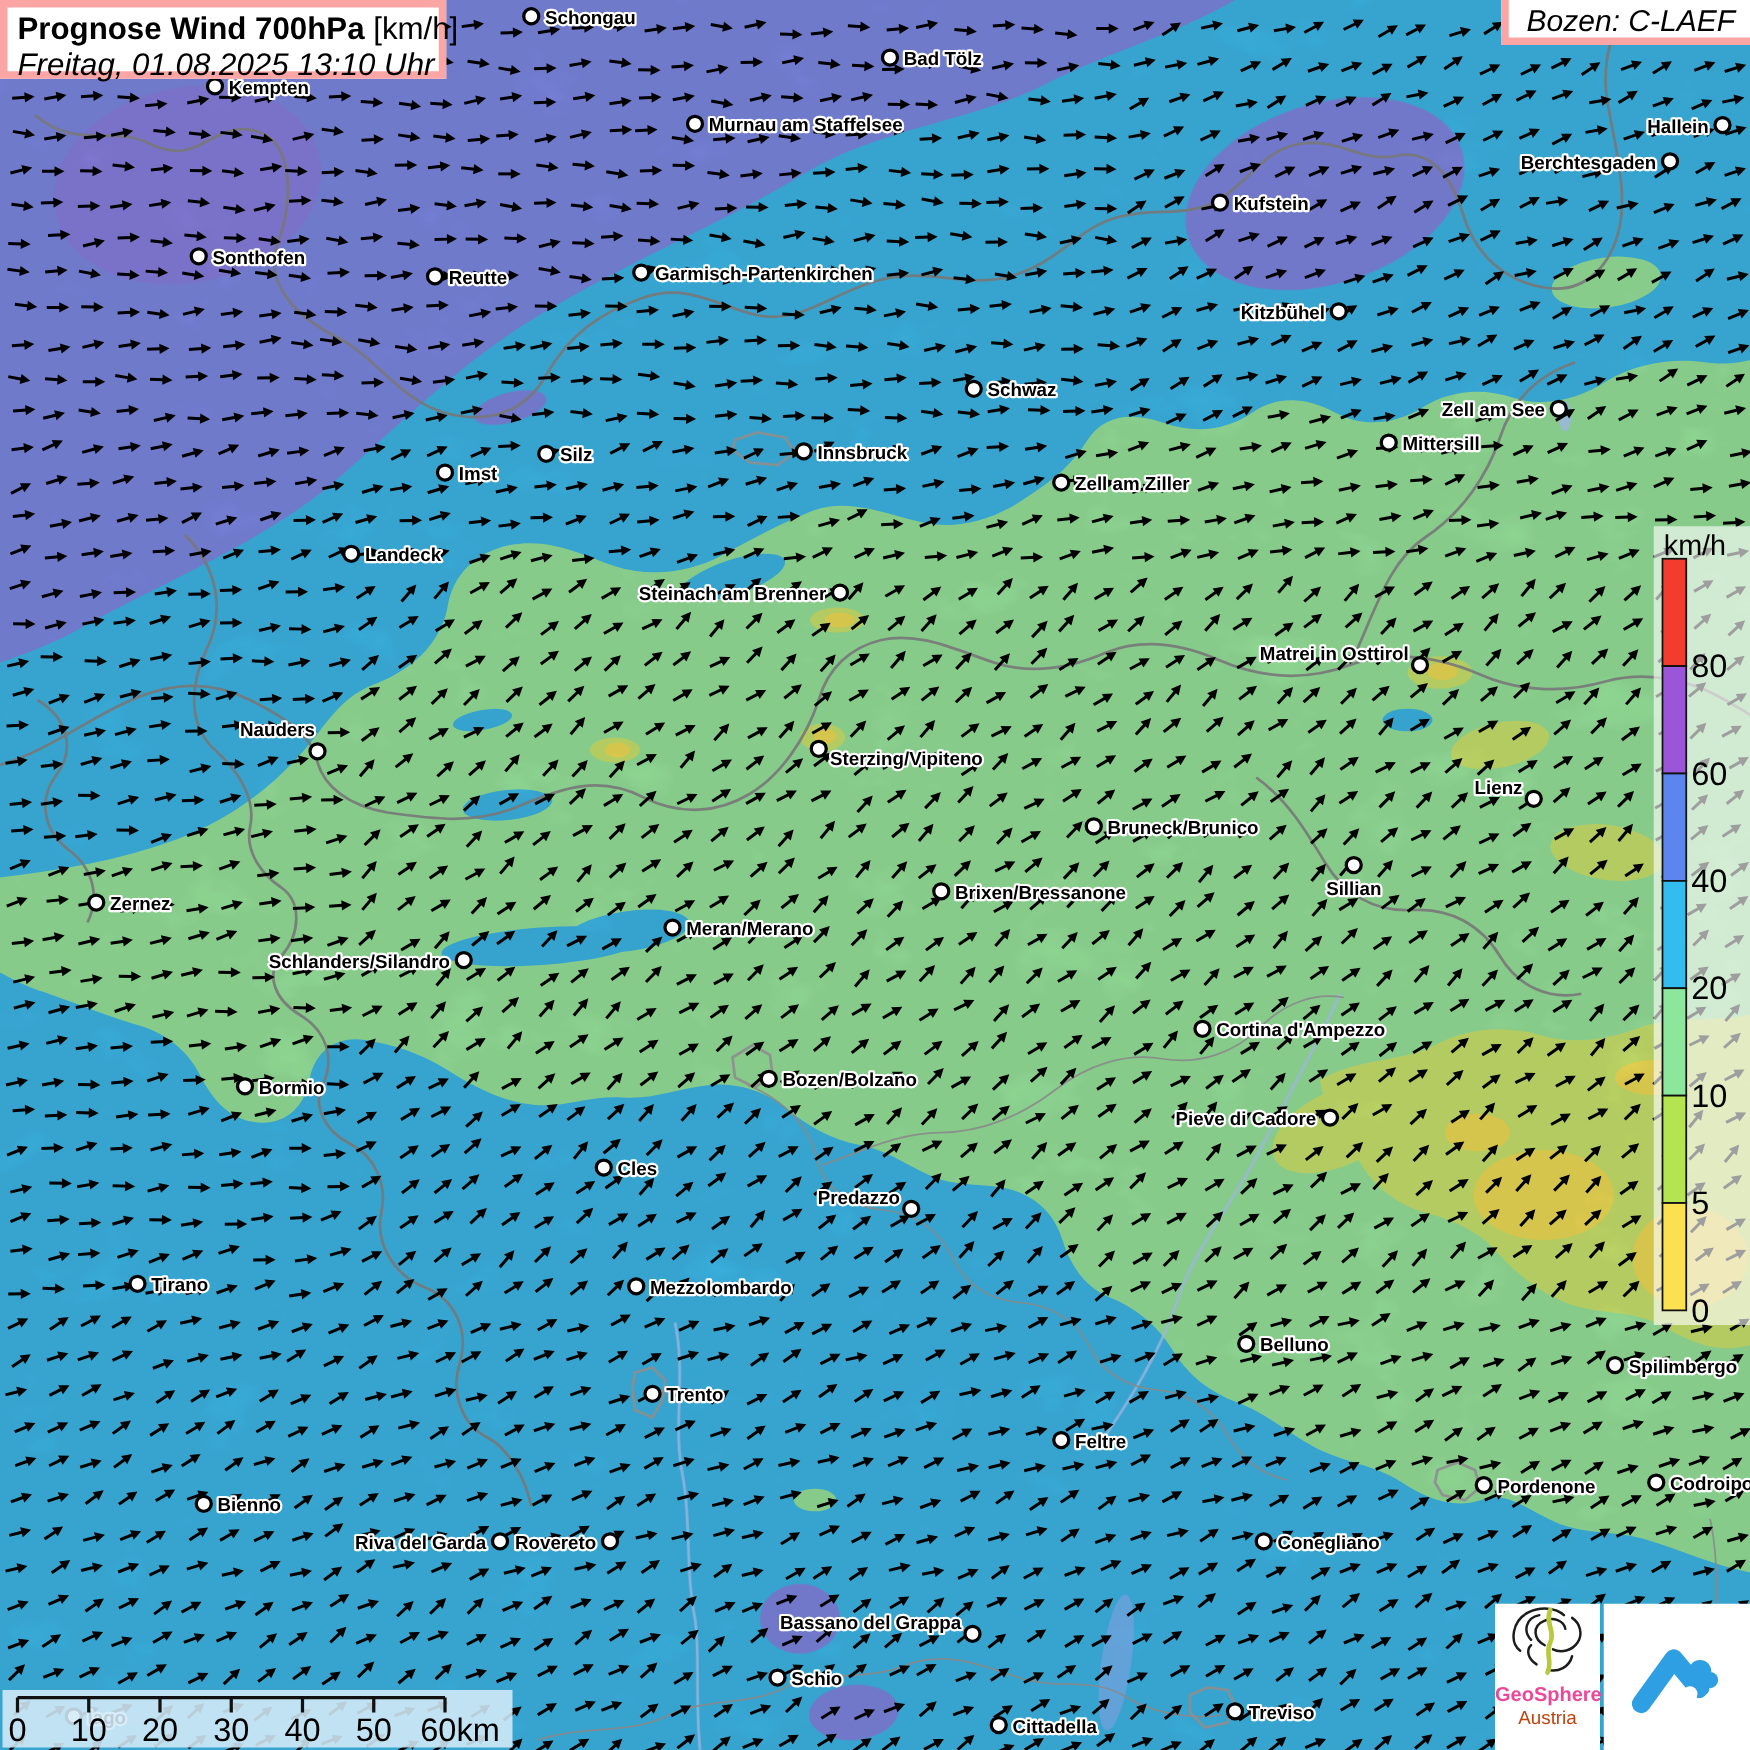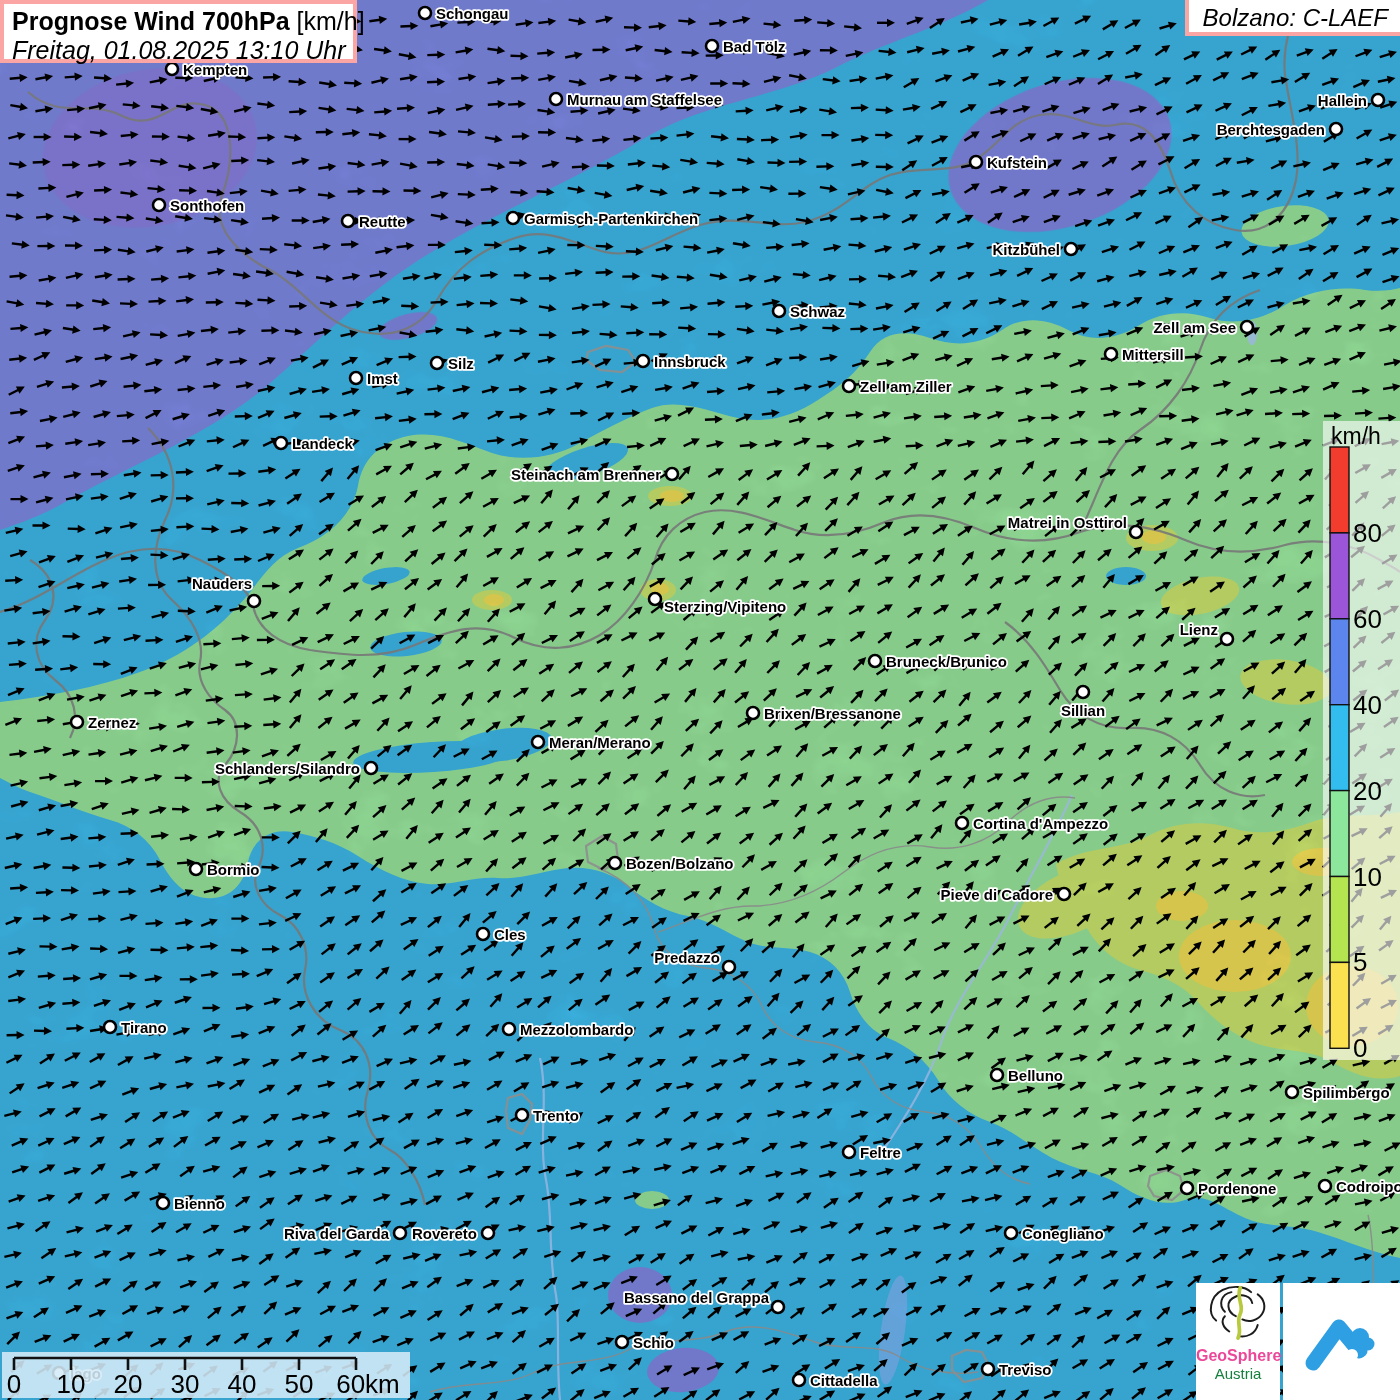--- a/index.html
+++ b/index.html
@@ -4,31 +4,31 @@
 <style>
   html,body{margin:0;padding:0;background:#222;}
   #stage{position:relative;width:1400px;height:1400px;overflow:hidden;
          font-family:"Liberation Sans",sans-serif;}
   #map{position:absolute;left:0;top:0;}
   .city-label{font:bold 15px "Liberation Sans",sans-serif;fill:#000;
               stroke:#fff;stroke-width:3.5px;paint-order:stroke;stroke-linejoin:round;}
   .legend-unit{font:23px "Liberation Sans",sans-serif;fill:#000;}
   .legend-tick{font:26px "Liberation Sans",sans-serif;fill:#000;}
   .scale-label{font:26px "Liberation Sans",sans-serif;fill:#000;}
-  .panel{position:absolute;background:#fff;border:4px solid #fca5a5;box-sizing:border-box;}
+  .panel{position:absolute;background:#fff;border:6px solid #fca5a5;box-sizing:border-box;}
   #title-box{left:0;top:0;width:357px;height:63px;padding:3px 8px;}
   #title-line1{font-size:25px;line-height:29px;white-space:nowrap;}
   #title-line1 b{font-weight:bold;}
   #title-line1 .unit{font-weight:normal;}
   #title-line2{font-size:25px;line-height:28px;font-style:italic;white-space:nowrap;}
   #model-box{right:0;top:0;height:36px;padding:3px 12px 3px 14px;font-size:24px;
              font-style:italic;line-height:30px;border-right:none;border-top:none;}
   #logo-geo{left:1196px;top:1283px;width:84px;height:117px;border:none;text-align:center;}
   #logo-geo .l1{font-weight:bold;font-size:16px;color:#ec4899;margin-top:-2px;}
-  #logo-geo .l2{font-size:15px;color:#15803d;}
+  #logo-geo .l2{font-size:15px;color:#c2410c;}
   #logo-blue{left:1283px;top:1283px;width:117px;height:117px;border:none;
              display:flex;align-items:center;justify-content:center;}
 </style>
 </head>
 <body>
 
 <div id="stage">
 
 <svg id="map" width="1400" height="1400" viewBox="0 0 1400 1400">
   <defs>
@@ -2807,21 +2807,21 @@
 </svg>
 
 <div id="title-box" class="panel">
   <div id="title-line1">
     <b>Prognose Wind 700hPa</b>
     <span class="unit">[km/h]</span>
   </div>
   <div id="title-line2">Freitag, 01.08.2025 13:10 Uhr</div>
 </div>
 
-<div id="model-box" class="panel">Bolzano: C-LAEF</div>
+<div id="model-box" class="panel">Bozen: C-LAEF</div>
 
 <div id="logo-geo" class="panel">
   <svg width="70" height="62" viewBox="0 0 64 56">
     <g fill="none" stroke="#1c1c1c" stroke-width="1.8" stroke-linecap="round">
       <path d="M12,34 C4,28 6,12 18,6 C26,2 38,2 44,8"></path>
       <path d="M20,26 C14,20 16,10 26,8"></path>
       <path d="M30,30 C22,26 20,16 30,12 C36,9 44,12 45,18"></path>
       <path d="M50,10 C56,14 58,22 54,28 C50,34 42,36 36,33"></path>
       <path d="M24,44 C18,40 16,34 20,30"></path>
       <path d="M32,48 C40,50 48,46 50,38"></path>

